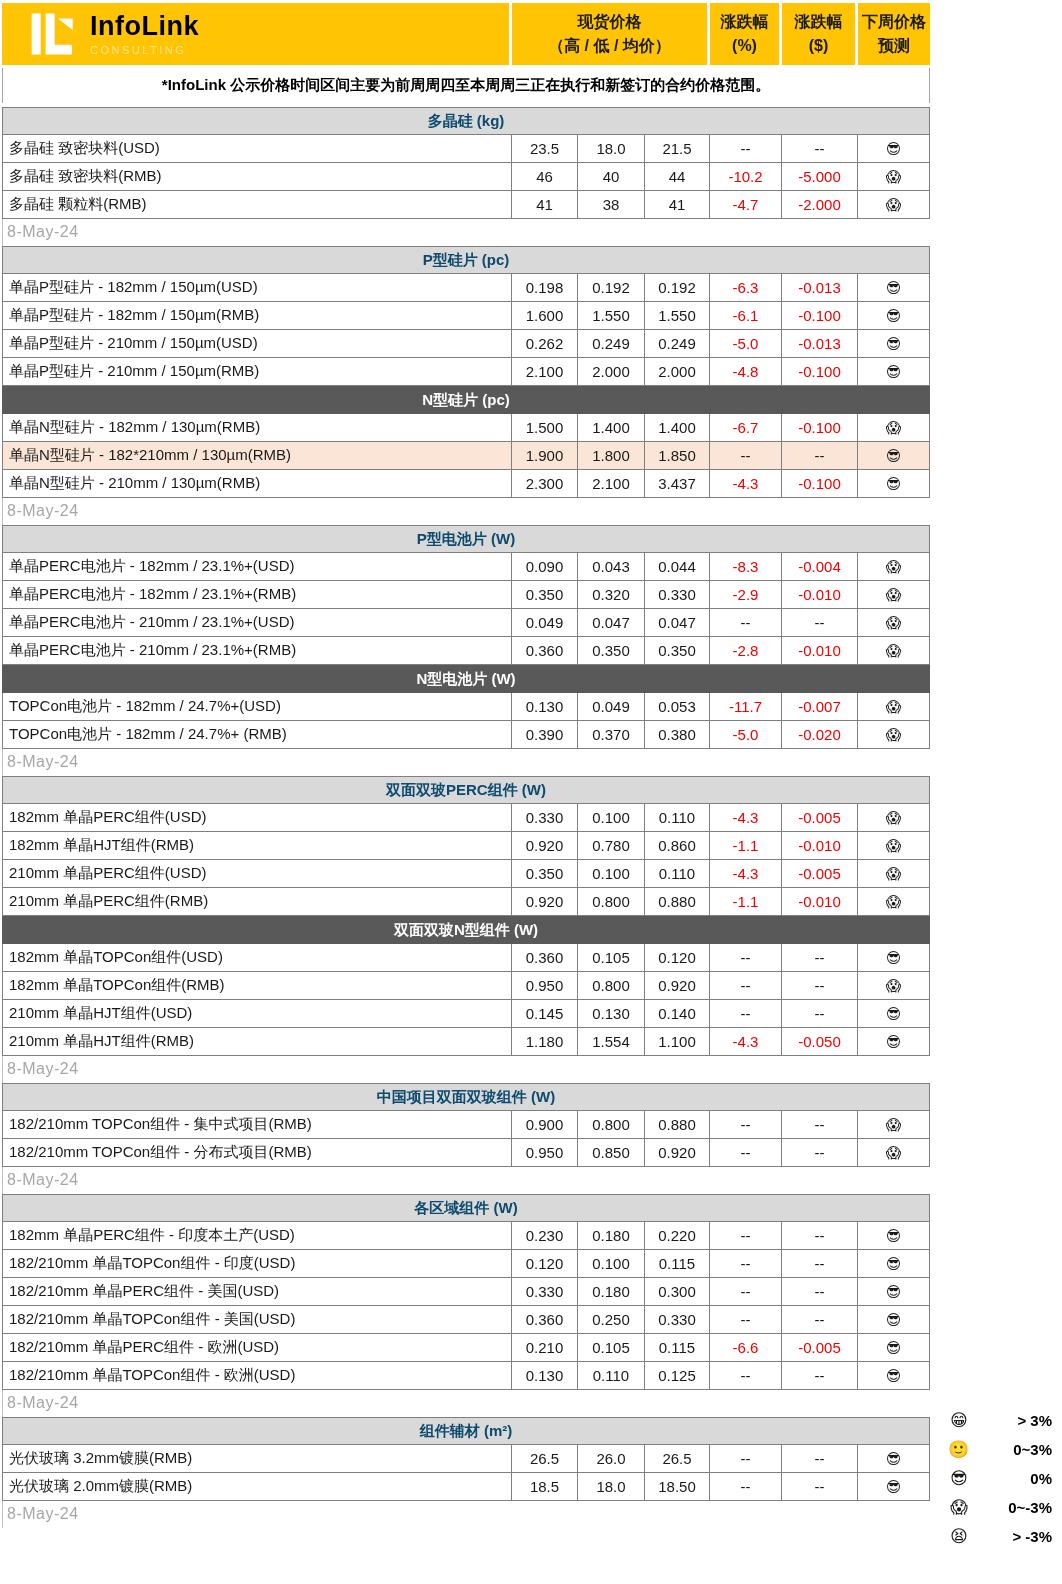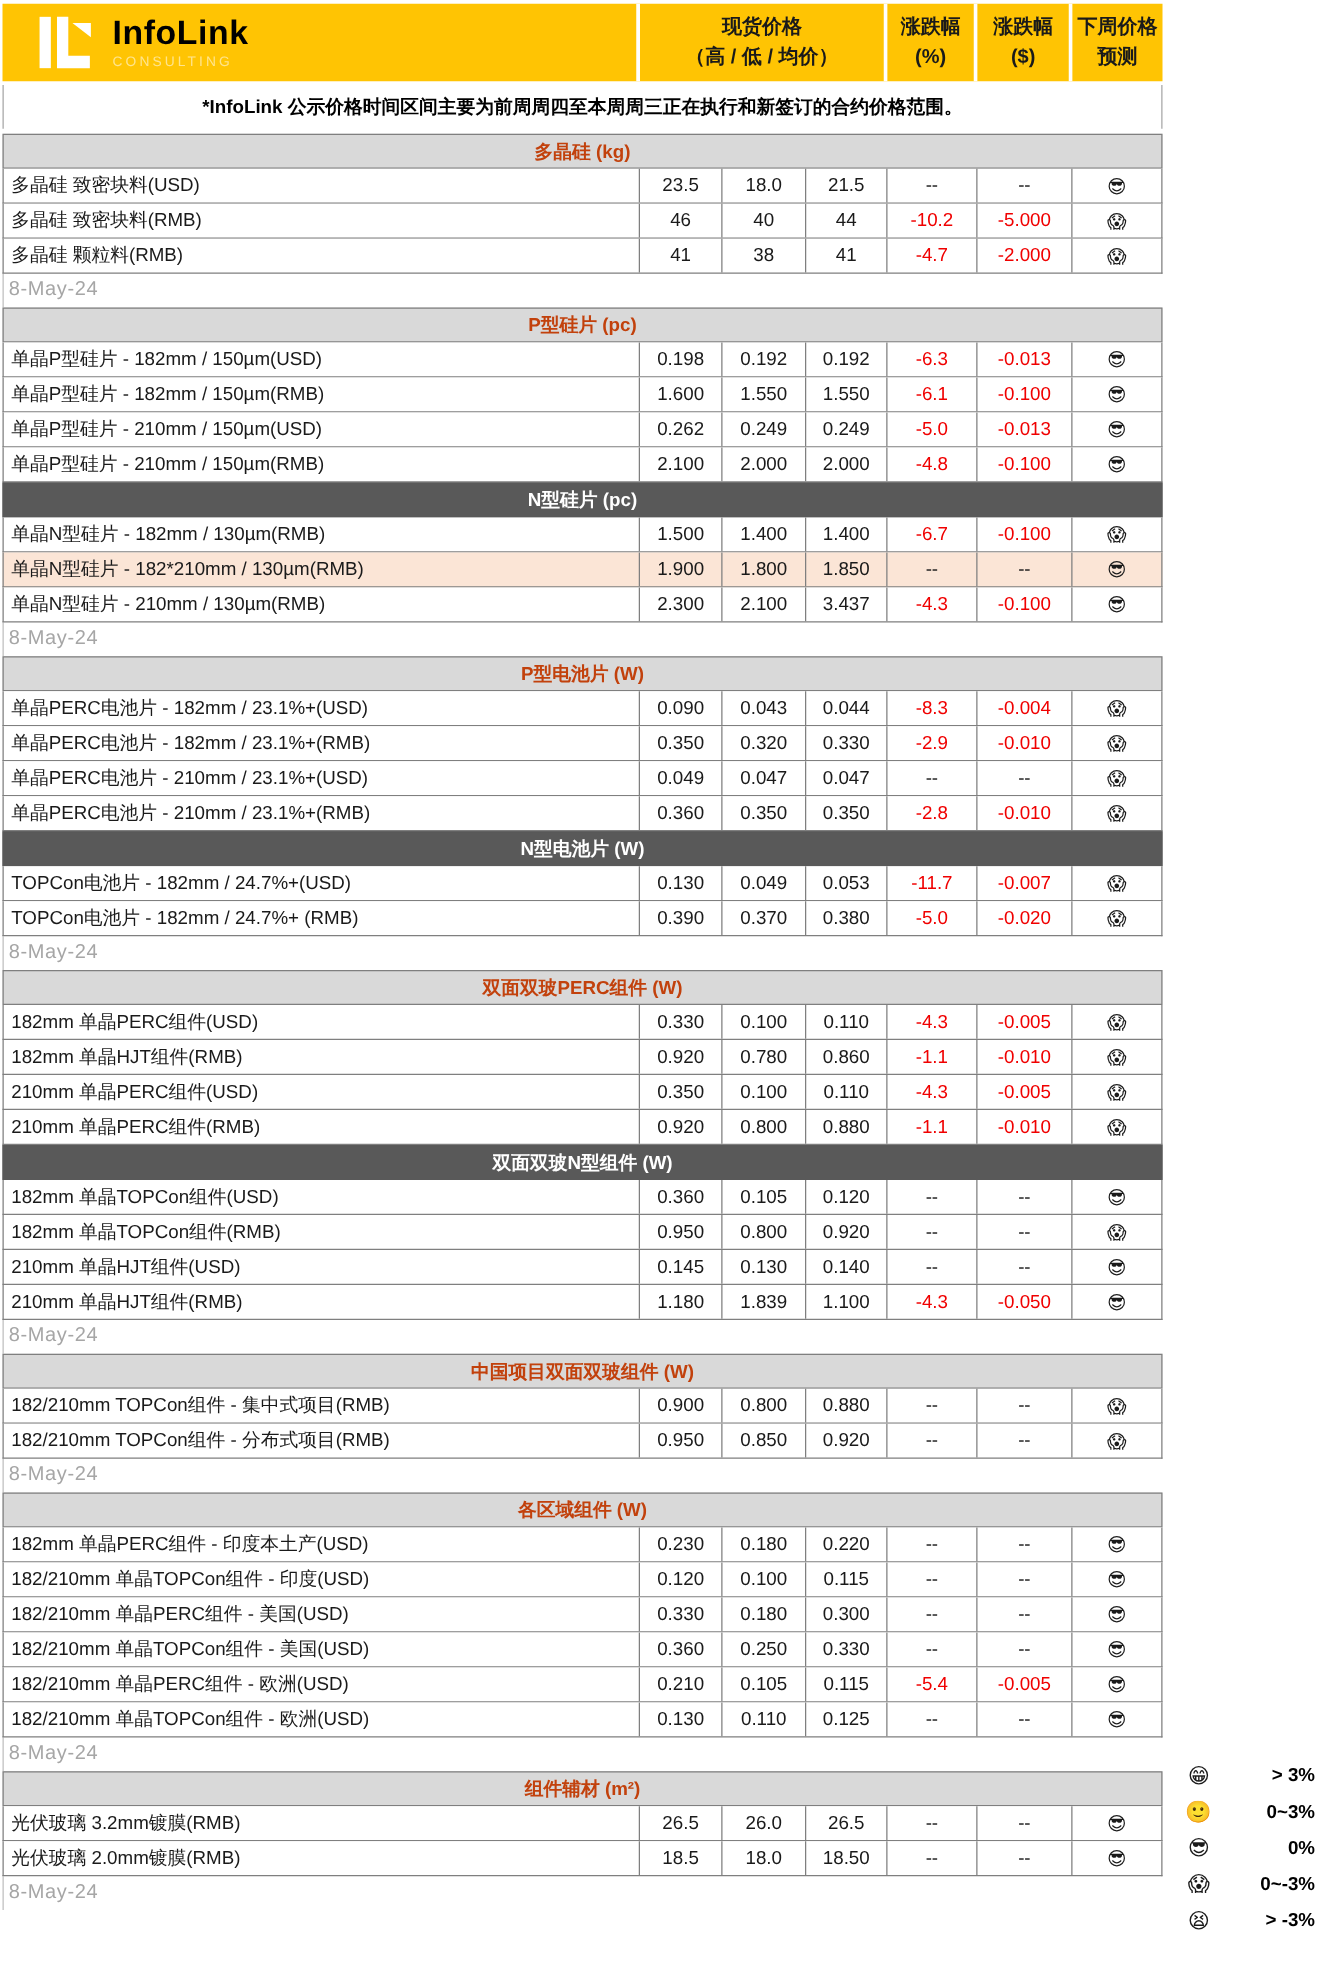--- a/index.html
+++ b/index.html
@@ -35,21 +35,21 @@
     border-left:1px solid #a6a6a6;border-right:1px solid #a6a6a6;
     display:flex;align-items:center;justify-content:center;
     font-weight:bold;font-size:15px;color:#000;}
 
   
   .sec-h{border:1px solid var(--border-gray);background:var(--section-light);
     display:flex;flex-direction:column;justify-content:center;}
   .sec-h.dark{background:var(--section-dark);border-color:var(--section-dark);}
   .sec-h.dark .sec-title{color:#fff;}
   .sec-title{height:26px;display:flex;align-items:center;justify-content:center;
-    font-weight:bold;font-size:15px;color:#c2410c;}
+    font-weight:bold;font-size:15px;color:#0c4a6e;}
   .sec-sub{height:28px;display:flex;align-items:center;justify-content:center;
     font-size:15px;color:#1a1a1a;font-weight:normal;}
 
   
   .row{display:grid;grid-template-columns:509px 66px 67px 65px 72px 76px 71px;
     height:28px;background:#fff;
     border-left:1px solid var(--border-gray);
     border-right:1px solid var(--border-gray);
     border-bottom:1px solid var(--border-gray);}
   .row.highlight{background:var(--highlight);}
@@ -343,21 +343,21 @@
     <div class="cell">0.145</div>
     <div class="cell">0.130</div>
     <div class="cell">0.140</div>
     <div class="cell">--</div>
     <div class="cell">--</div>
     <div class="cell emoji-cell">😎</div>
   </div>
       <div class="row">
     <div class="cell name">210mm 单晶HJT组件(RMB)</div>
     <div class="cell">1.180</div>
-    <div class="cell">1.839</div>
+    <div class="cell">1.554</div>
     <div class="cell">1.100</div>
     <div class="cell neg">-4.3</div>
     <div class="cell neg">-0.050</div>
     <div class="cell emoji-cell">😎</div>
   </div>
       <div class="date-row">8-May-24</div>
       <div class="sec-h light">
     <div class="sec-title">中国项目双面双玻组件 (W)</div>
 
   </div>
@@ -418,21 +418,21 @@
     <div class="cell">0.330</div>
     <div class="cell">--</div>
     <div class="cell">--</div>
     <div class="cell emoji-cell">😎</div>
   </div>
       <div class="row">
     <div class="cell name">182/210mm 单晶PERC组件 - 欧洲(USD)</div>
     <div class="cell">0.210</div>
     <div class="cell">0.105</div>
     <div class="cell">0.115</div>
-    <div class="cell neg">-5.4</div>
+    <div class="cell neg">-6.6</div>
     <div class="cell neg">-0.005</div>
     <div class="cell emoji-cell">😎</div>
   </div>
       <div class="row">
     <div class="cell name">182/210mm 单晶TOPCon组件 - 欧洲(USD)</div>
     <div class="cell">0.130</div>
     <div class="cell">0.110</div>
     <div class="cell">0.125</div>
     <div class="cell">--</div>
     <div class="cell">--</div>

